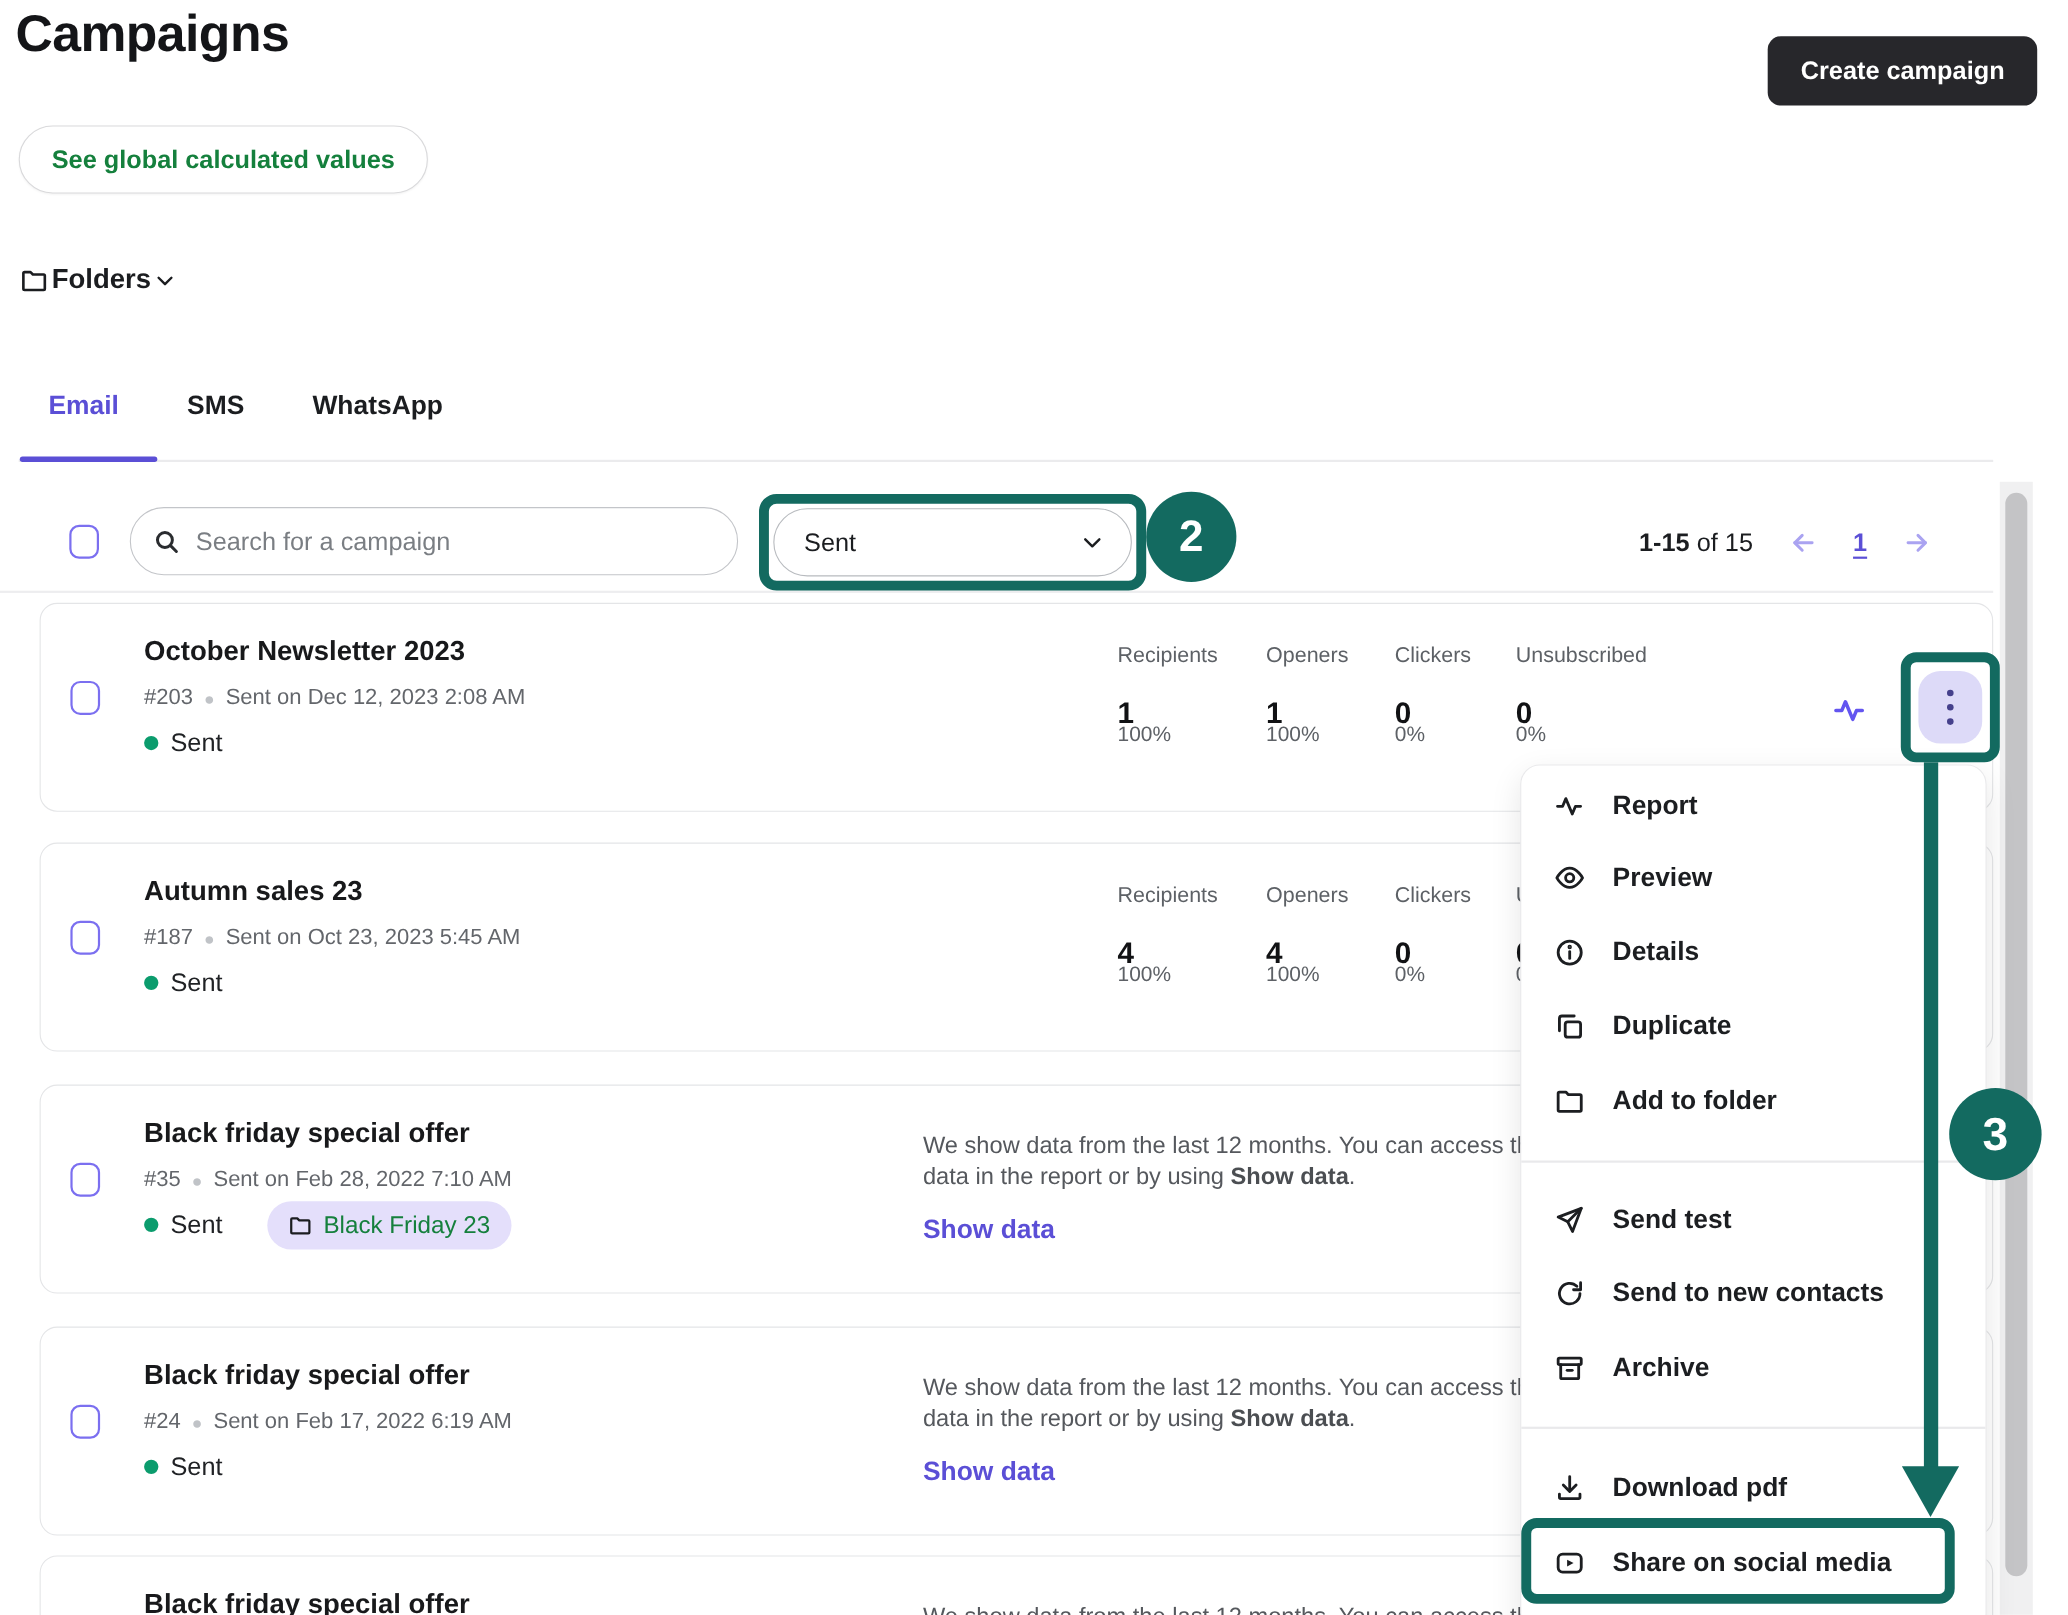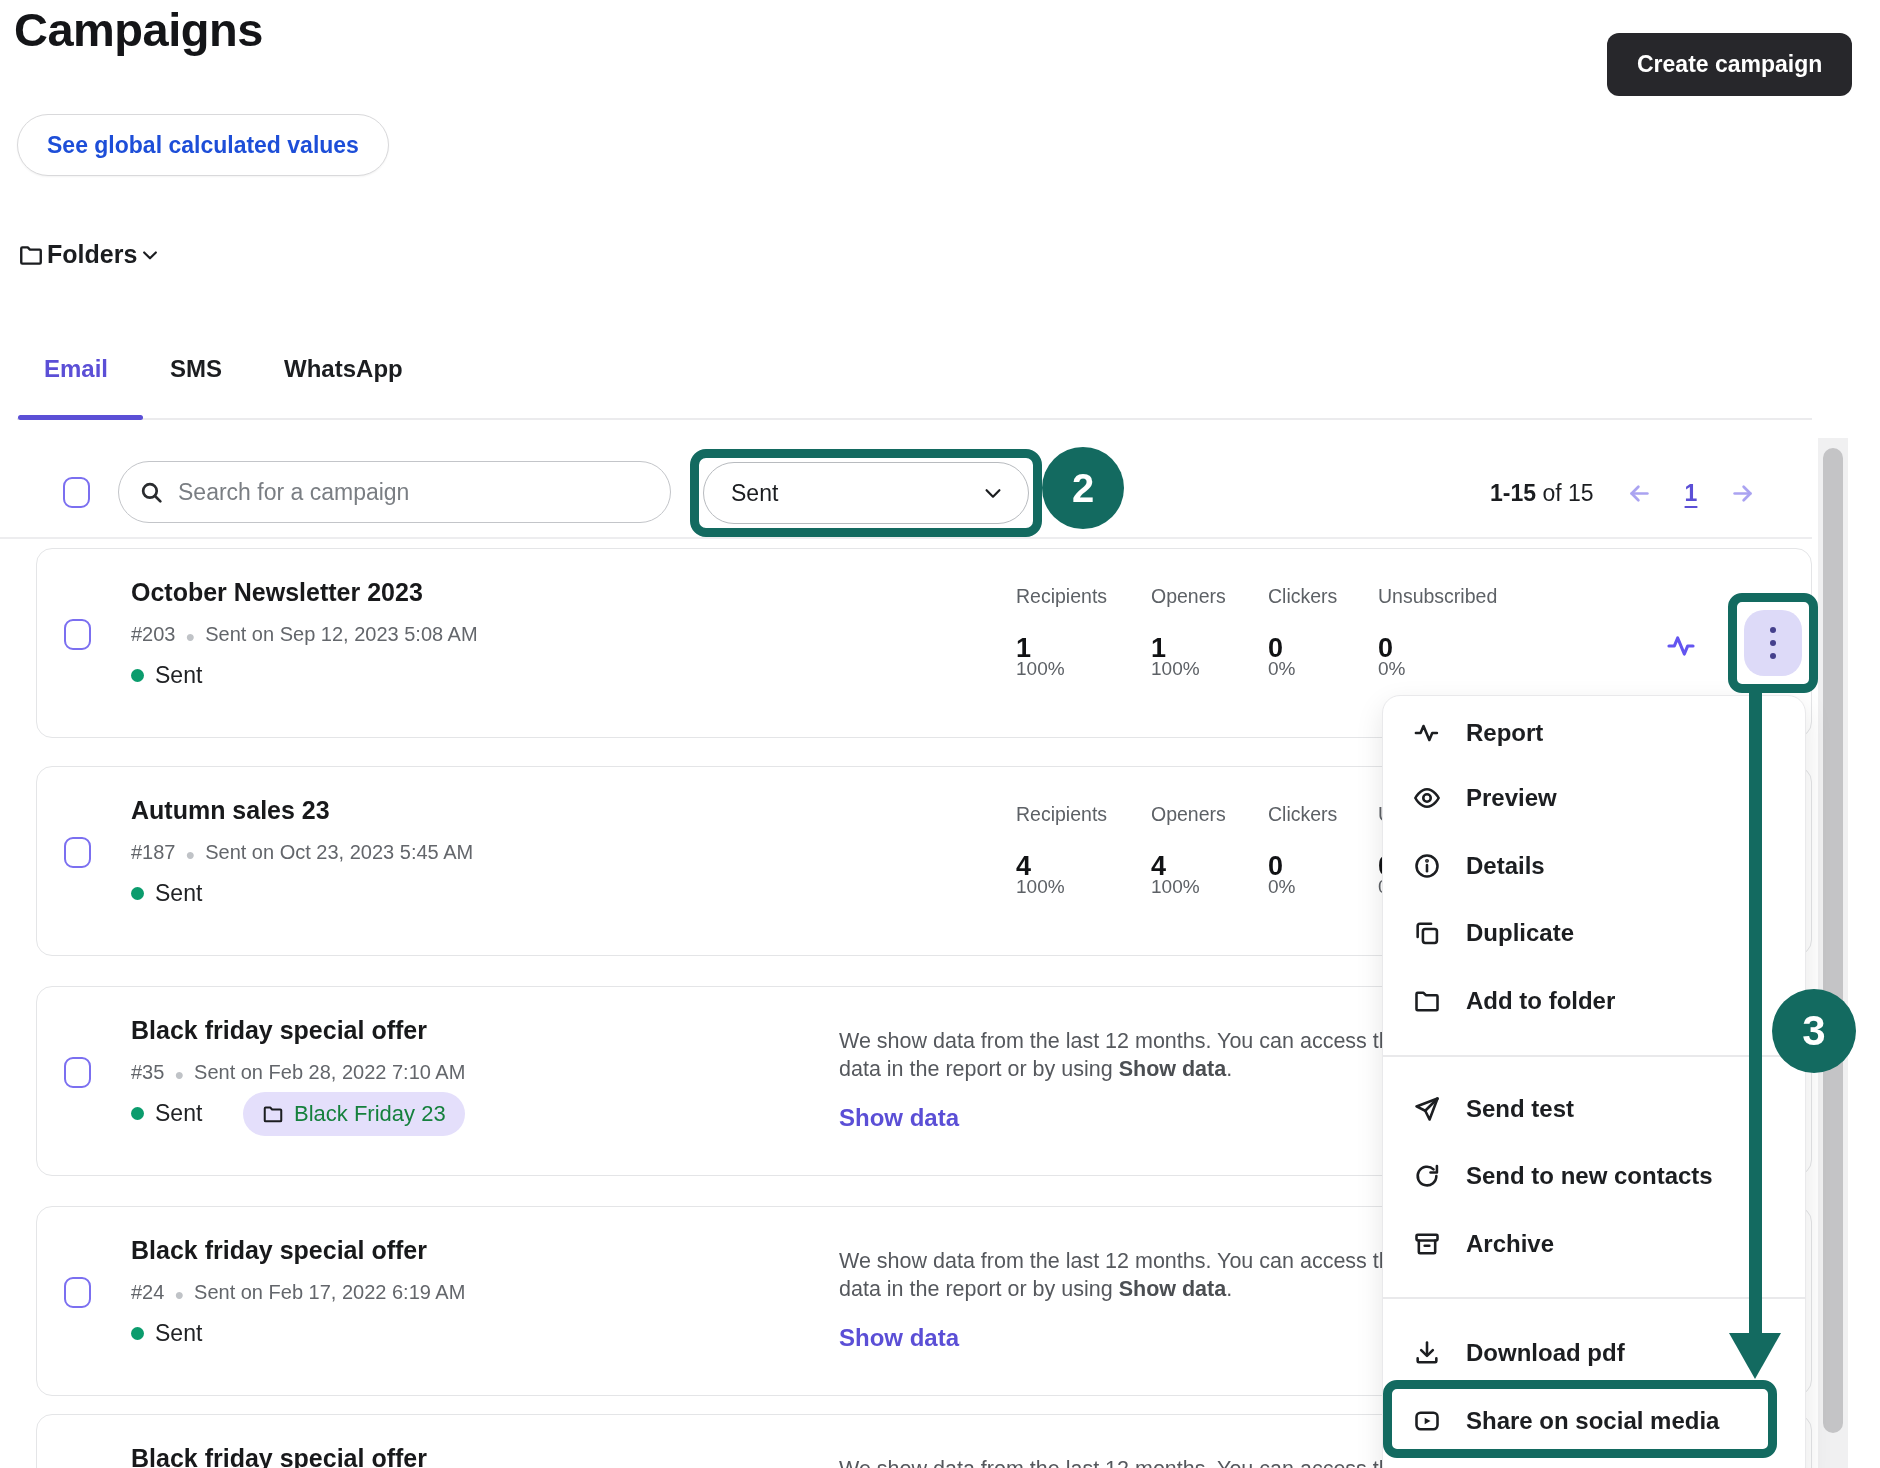--- a/index.html
+++ b/index.html
@@ -5,21 +5,21 @@
   * { margin:0; padding:0; box-sizing:border-box; }
   html,body { width:1880px; height:1468px; overflow:hidden; background:#fff;
     font-family:"Liberation Sans","DejaVu Sans",sans-serif; color:#1b1d20; }
   .abs { position:absolute; }
   svg { display:block; }
 
   
   .page-title { left:14px; top:2px; font-size:47px; font-weight:700; letter-spacing:-0.5px; color:#141518; }
   .create-btn { left:1607px; top:33px; height:63px; padding:0 30px; background:#27272b; color:#fff;
     border:none; border-radius:12px; font-size:23px; font-weight:700; display:flex; align-items:center; cursor:pointer; }
-  .global-btn { left:17px; top:114px; height:62px; padding:12px 29px; background:#fff; color:#1d4ed8;
+  .global-btn { left:17px; top:114px; height:62px; padding:12px 29px; background:#fff; color:#15803d;
     border:1.5px solid #d9d9db; border-radius:31px; font-size:23px; font-weight:700; display:flex; align-items:center;
     box-shadow:0 1px 2px rgba(0,0,0,.05); cursor:pointer; }
   .folders { left:18px; top:240px; display:flex; align-items:center; gap:3px; cursor:pointer; }
   .folders .lbl { font-size:25px; font-weight:700; }
 
   
   .tabs { left:44px; top:355px; display:flex; gap:62px; font-size:24px; font-weight:700; }
   .tab { cursor:pointer; color:#1b1d20; }
   .tab.active { color:#5b4fd6; }
   .tabs-line { left:17px; top:418px; width:1795px; height:2px; background:#ebebed; }
@@ -152,21 +152,21 @@
   </span>
 </div>
 <div class="abs toolbar-divider"></div>
 
 <div class="abs row-card" style="top:548px">
   <div class="checkbox"></div>
   <div class="row-title">October Newsletter 2023</div>
   <div class="row-meta">
     <span>#203</span>
       <span class="meta-dot">●</span>
-      <span>Sent on Sep 12, 2023 5:08 AM</span>
+      <span>Sent on Dec 12, 2023 2:08 AM</span>
   </div>
   <div class="row-status">
     <span class="status-dot"></span>
     <span>Sent</span>
   </div>
   <div class="stat" style="left:979px">
       <span class="s-label">Recipients</span>
       <span class="s-value">1</span>
       <span class="s-pct">100%</span>
     </div>

